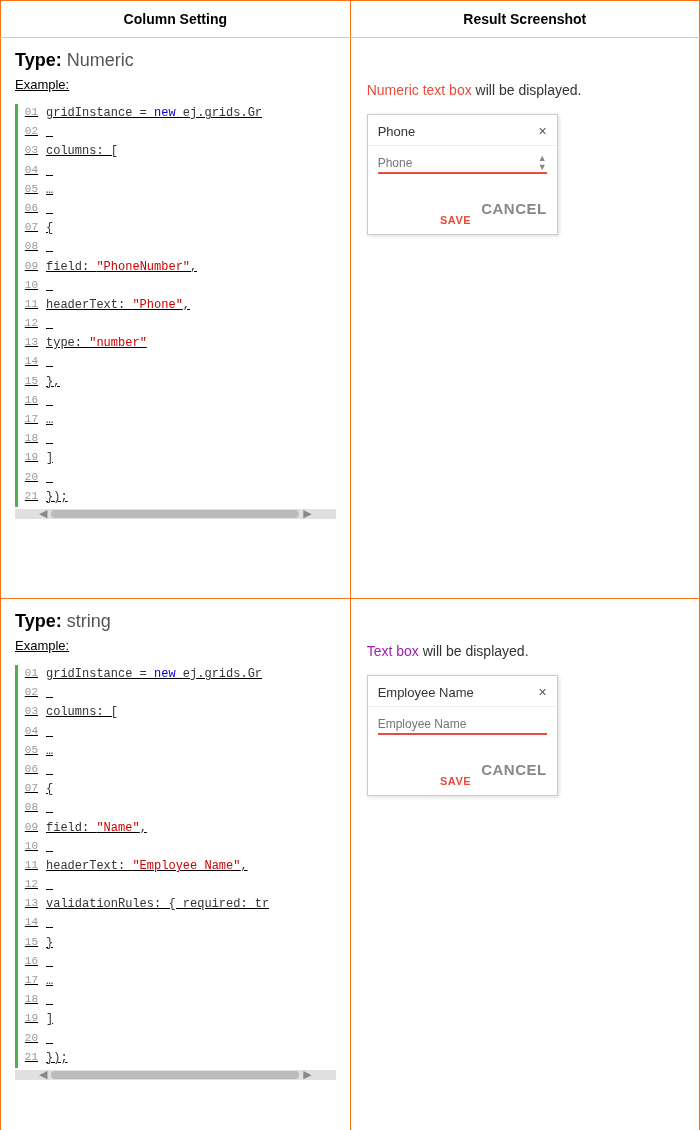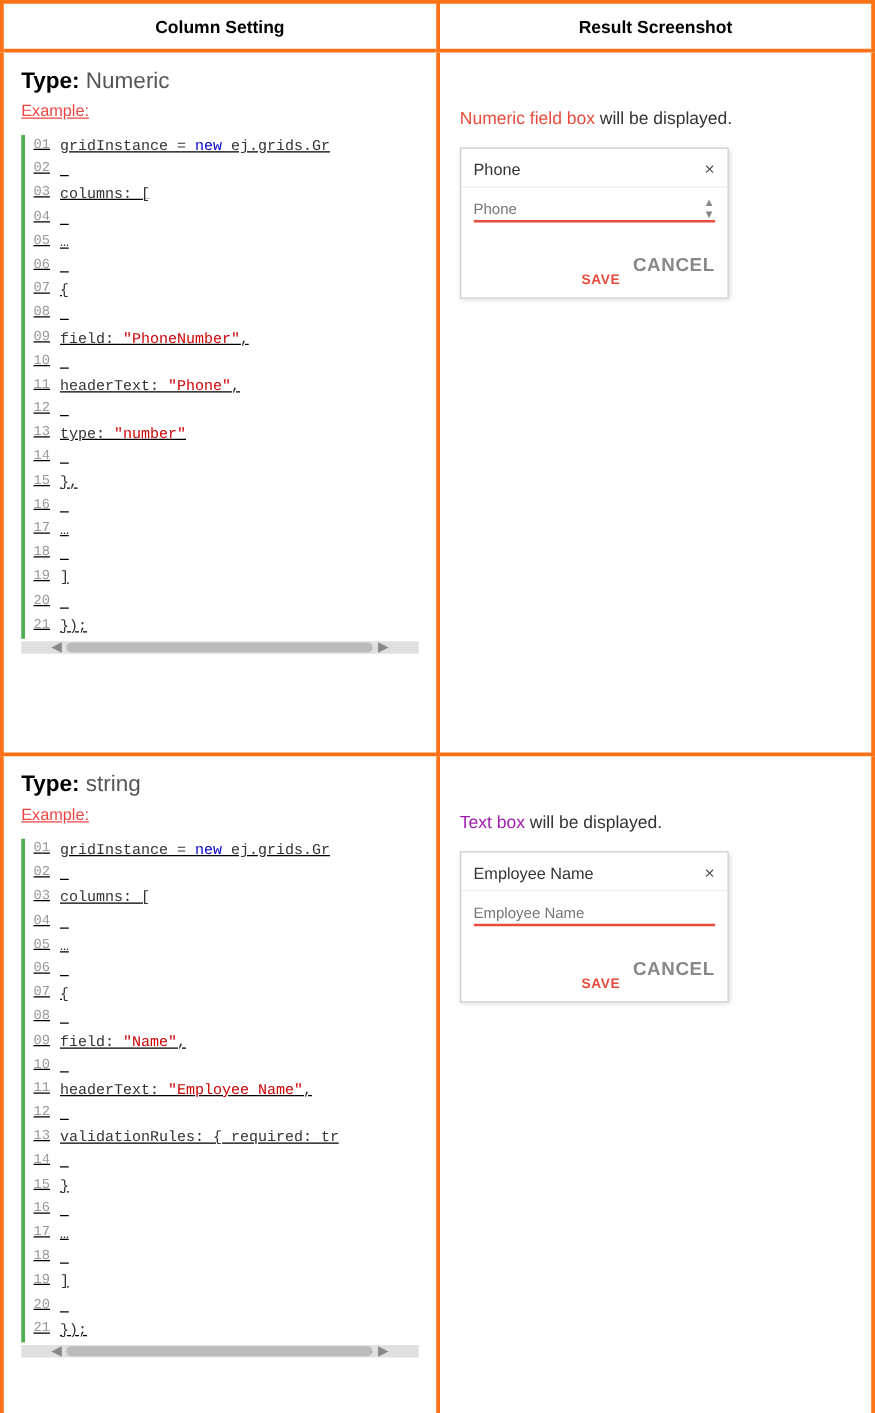--- a/index.html
+++ b/index.html
@@ -10,21 +10,21 @@
       width: 700px;
     }
 
     .main-table {
       width: 700px;
       border-collapse: collapse;
       border: 1px solid #ccc;
     }
 
     .main-table th, .main-table td {
-      border: 3px solid #f97316;
+      border: 1px solid #f97316;
       vertical-align: top;
       padding: 0;
     }
 
     .header-row th {
       background: #fff;
       font-weight: bold;
       font-size: 14px;
       padding: 10px 14px;
       border-bottom: 1px solid #ccc;
@@ -42,21 +42,21 @@
     .type-label {
       font-size: 18px;
       margin-bottom: 6px;
     }
     .type-label span.type-value {
       font-weight: normal;
       color: #555;
     }
 
     .example-link {
-      color: #ef4444;
+      color: #000000;
       text-decoration: underline;
       font-size: 13px;
       display: inline-block;
       margin-bottom: 8px;
     }
 
     
     .code-block {
       font-family: 'Courier New', Courier, monospace;
       font-size: 12px;
@@ -125,21 +125,21 @@
       color: #e74c3c;
       font-size: 14px;
       margin-bottom: 16px;
       margin-top: 30px;
     }
     .result-text span.normal { color: #333; }
 
     
     .dialog-mock {
       border: 1px solid #ccc;
-      width: 215px;
+      width: 191px;
       background: #fff;
       box-shadow: 1px 1px 4px rgba(0,0,0,0.15);
       font-family: Arial, sans-serif;
     }
 
     .dialog-header {
       display: flex;
       justify-content: space-between;
       align-items: center;
       padding: 8px 10px 6px 10px;
@@ -343,21 +343,21 @@
           <div class="code-scrollbar">
             <span class="scroll-arrow">◀</span>
             <div class="code-scrollbar-track"></div>
             <span class="scroll-arrow">▶</span>
           </div>
         </div>
       </td>
       <td class="col-result">
         <div class="result-cell">
           <div class="result-text">
-            <span style="color:#e74c3c">Numeric field box </span><span class="normal" style="color:#333">will </span><span class="normal" style="color:#333">be displayed.</span>
+            <span style="color:#e74c3c">Numeric text box </span><span class="normal" style="color:#333">will </span><span class="normal" style="color:#333">be displayed.</span>
           </div>
           <div class="dialog-mock">
             <div class="dialog-header">
               <span class="dialog-title">Phone</span>
               <span class="dialog-close">×</span>
             </div>
             <div class="dialog-body">
               <div class="dialog-input-numeric-wrap">
                 <input class="dialog-input-numeric" type="text" placeholder="Phone" style="">
                 <div class="numeric-arrows">

